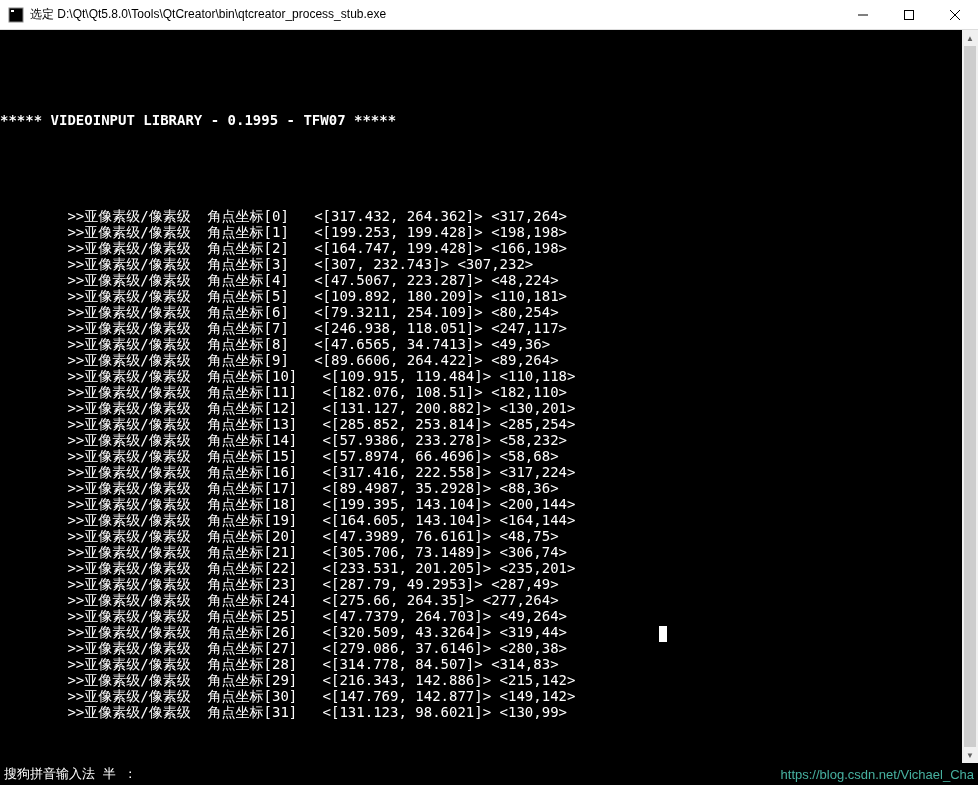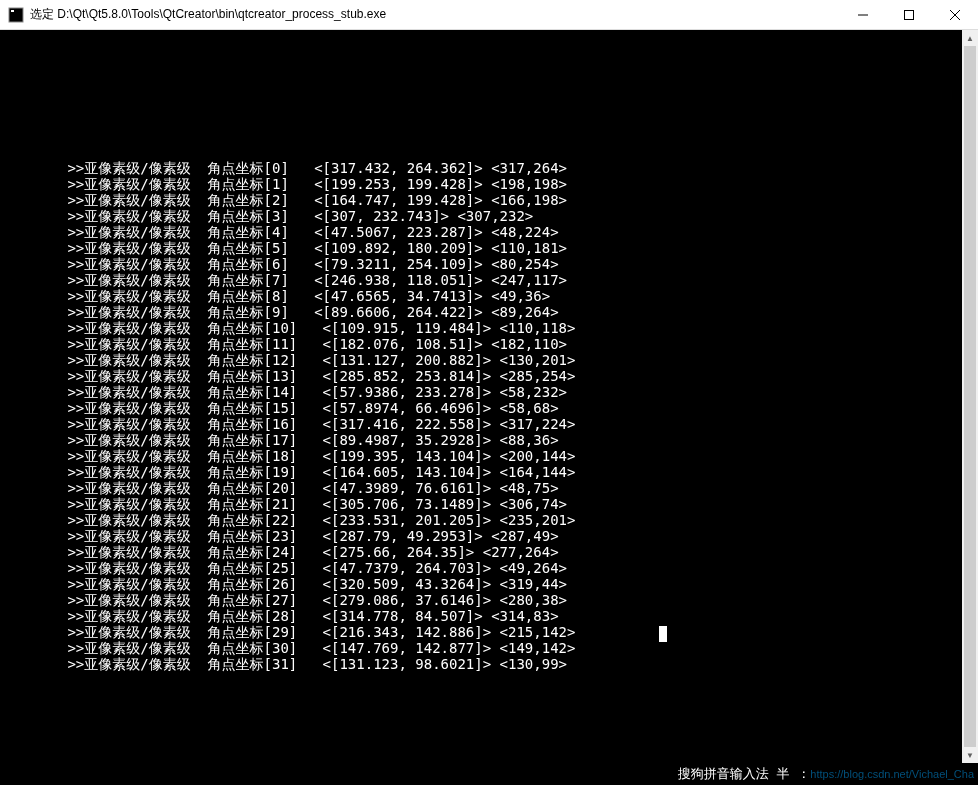--- a/index.html
+++ b/index.html
@@ -77,26 +77,26 @@
 }
 .status-bar {
   height: 22px;
   background: #000;
   color: #fff;
   display: flex;
   align-items: center;
   padding: 0 4px;
   font-size: 13px;
   font-family: "NSimSun","SimSun",monospace;
-  justify-content: flex-end;
+  justify-content: space-between;
 }
 .status-right {
-  color: #0369a1;
+  color: #5eead4;
   font-family: "Microsoft YaHei", Arial, sans-serif;
-  font-size: 11px;
+  font-size: 13px;
   opacity: 0.75;
 }
 .scrollbar {
   position: absolute;
   right: 0;
   top: 30px;
   bottom: 22px;
   width: 16px;
   background: #f0f0f0;
   display: flex;
@@ -147,20 +147,21 @@
         <svg width="10" height="10">
             <line x1="0" y1="0" x2="10" y2="10" stroke="#000" stroke-width="1"></line>
             <line x1="10" y1="0" x2="0" y2="10" stroke="#000" stroke-width="1"></line>
           </svg>
       </div>
     </div>
   </div>
 
   <div class="console">
     <div class="console-line"> </div>
+    <div class="console-line hdr-line">***** VIDEOINPUT LIBRARY - 0.1995 - TFW07 *****</div>
     <div class="console-line"> </div>
     <div id="rows-container"><div class="console-line">        &gt;&gt;亚像素级/像素级  角点坐标[0]   &lt;[317.432, 264.362]&gt; &lt;317,264&gt;</div><div class="console-line">        &gt;&gt;亚像素级/像素级  角点坐标[1]   &lt;[199.253, 199.428]&gt; &lt;198,198&gt;</div><div class="console-line">        &gt;&gt;亚像素级/像素级  角点坐标[2]   &lt;[164.747, 199.428]&gt; &lt;166,198&gt;</div><div class="console-line">        &gt;&gt;亚像素级/像素级  角点坐标[3]   &lt;[307, 232.743]&gt; &lt;307,232&gt;</div><div class="console-line">        &gt;&gt;亚像素级/像素级  角点坐标[4]   &lt;[47.5067, 223.287]&gt; &lt;48,224&gt;</div><div class="console-line">        &gt;&gt;亚像素级/像素级  角点坐标[5]   &lt;[109.892, 180.209]&gt; &lt;110,181&gt;</div><div class="console-line">        &gt;&gt;亚像素级/像素级  角点坐标[6]   &lt;[79.3211, 254.109]&gt; &lt;80,254&gt;</div><div class="console-line">        &gt;&gt;亚像素级/像素级  角点坐标[7]   &lt;[246.938, 118.051]&gt; &lt;247,117&gt;</div><div class="console-line">        &gt;&gt;亚像素级/像素级  角点坐标[8]   &lt;[47.6565, 34.7413]&gt; &lt;49,36&gt;</div><div class="console-line">        &gt;&gt;亚像素级/像素级  角点坐标[9]   &lt;[89.6606, 264.422]&gt; &lt;89,264&gt;</div><div class="console-line">        &gt;&gt;亚像素级/像素级  角点坐标[10]   &lt;[109.915, 119.484]&gt; &lt;110,118&gt;</div><div class="console-line">        &gt;&gt;亚像素级/像素级  角点坐标[11]   &lt;[182.076, 108.51]&gt; &lt;182,110&gt;</div><div class="console-line">        &gt;&gt;亚像素级/像素级  角点坐标[12]   &lt;[131.127, 200.882]&gt; &lt;130,201&gt;</div><div class="console-line">        &gt;&gt;亚像素级/像素级  角点坐标[13]   &lt;[285.852, 253.814]&gt; &lt;285,254&gt;</div><div class="console-line">        &gt;&gt;亚像素级/像素级  角点坐标[14]   &lt;[57.9386, 233.278]&gt; &lt;58,232&gt;</div><div class="console-line">        &gt;&gt;亚像素级/像素级  角点坐标[15]   &lt;[57.8974, 66.4696]&gt; &lt;58,68&gt;</div><div class="console-line">        &gt;&gt;亚像素级/像素级  角点坐标[16]   &lt;[317.416, 222.558]&gt; &lt;317,224&gt;</div><div class="console-line">        &gt;&gt;亚像素级/像素级  角点坐标[17]   &lt;[89.4987, 35.2928]&gt; &lt;88,36&gt;</div><div class="console-line">        &gt;&gt;亚像素级/像素级  角点坐标[18]   &lt;[199.395, 143.104]&gt; &lt;200,144&gt;</div><div class="console-line">        &gt;&gt;亚像素级/像素级  角点坐标[19]   &lt;[164.605, 143.104]&gt; &lt;164,144&gt;</div><div class="console-line">        &gt;&gt;亚像素级/像素级  角点坐标[20]   &lt;[47.3989, 76.6161]&gt; &lt;48,75&gt;</div><div class="console-line">        &gt;&gt;亚像素级/像素级  角点坐标[21]   &lt;[305.706, 73.1489]&gt; &lt;306,74&gt;</div><div class="console-line">        &gt;&gt;亚像素级/像素级  角点坐标[22]   &lt;[233.531, 201.205]&gt; &lt;235,201&gt;</div><div class="console-line">        &gt;&gt;亚像素级/像素级  角点坐标[23]   &lt;[287.79, 49.2953]&gt; &lt;287,49&gt;</div><div class="console-line">        &gt;&gt;亚像素级/像素级  角点坐标[24]   &lt;[275.66, 264.35]&gt; &lt;277,264&gt;</div><div class="console-line">        &gt;&gt;亚像素级/像素级  角点坐标[25]   &lt;[47.7379, 264.703]&gt; &lt;49,264&gt;</div><div class="console-line">        &gt;&gt;亚像素级/像素级  角点坐标[26]   &lt;[320.509, 43.3264]&gt; &lt;319,44&gt;</div><div class="console-line">        &gt;&gt;亚像素级/像素级  角点坐标[27]   &lt;[279.086, 37.6146]&gt; &lt;280,38&gt;</div><div class="console-line">        &gt;&gt;亚像素级/像素级  角点坐标[28]   &lt;[314.778, 84.507]&gt; &lt;314,83&gt;</div><div class="console-line">        &gt;&gt;亚像素级/像素级  角点坐标[29]   &lt;[216.343, 142.886]&gt; &lt;215,142&gt;</div><div class="console-line">        &gt;&gt;亚像素级/像素级  角点坐标[30]   &lt;[147.769, 142.877]&gt; &lt;149,142&gt;</div><div class="console-line">        &gt;&gt;亚像素级/像素级  角点坐标[31]   &lt;[131.123, 98.6021]&gt; &lt;130,99&gt;</div></div>
     <div class="cursor"></div>
   </div>
 
   <div class="status-bar">
     <span>搜狗拼音输入法 半 ：</span>
     <span class="status-right">https://blog.csdn.net/Vichael_Cha</span>
   </div>
 

